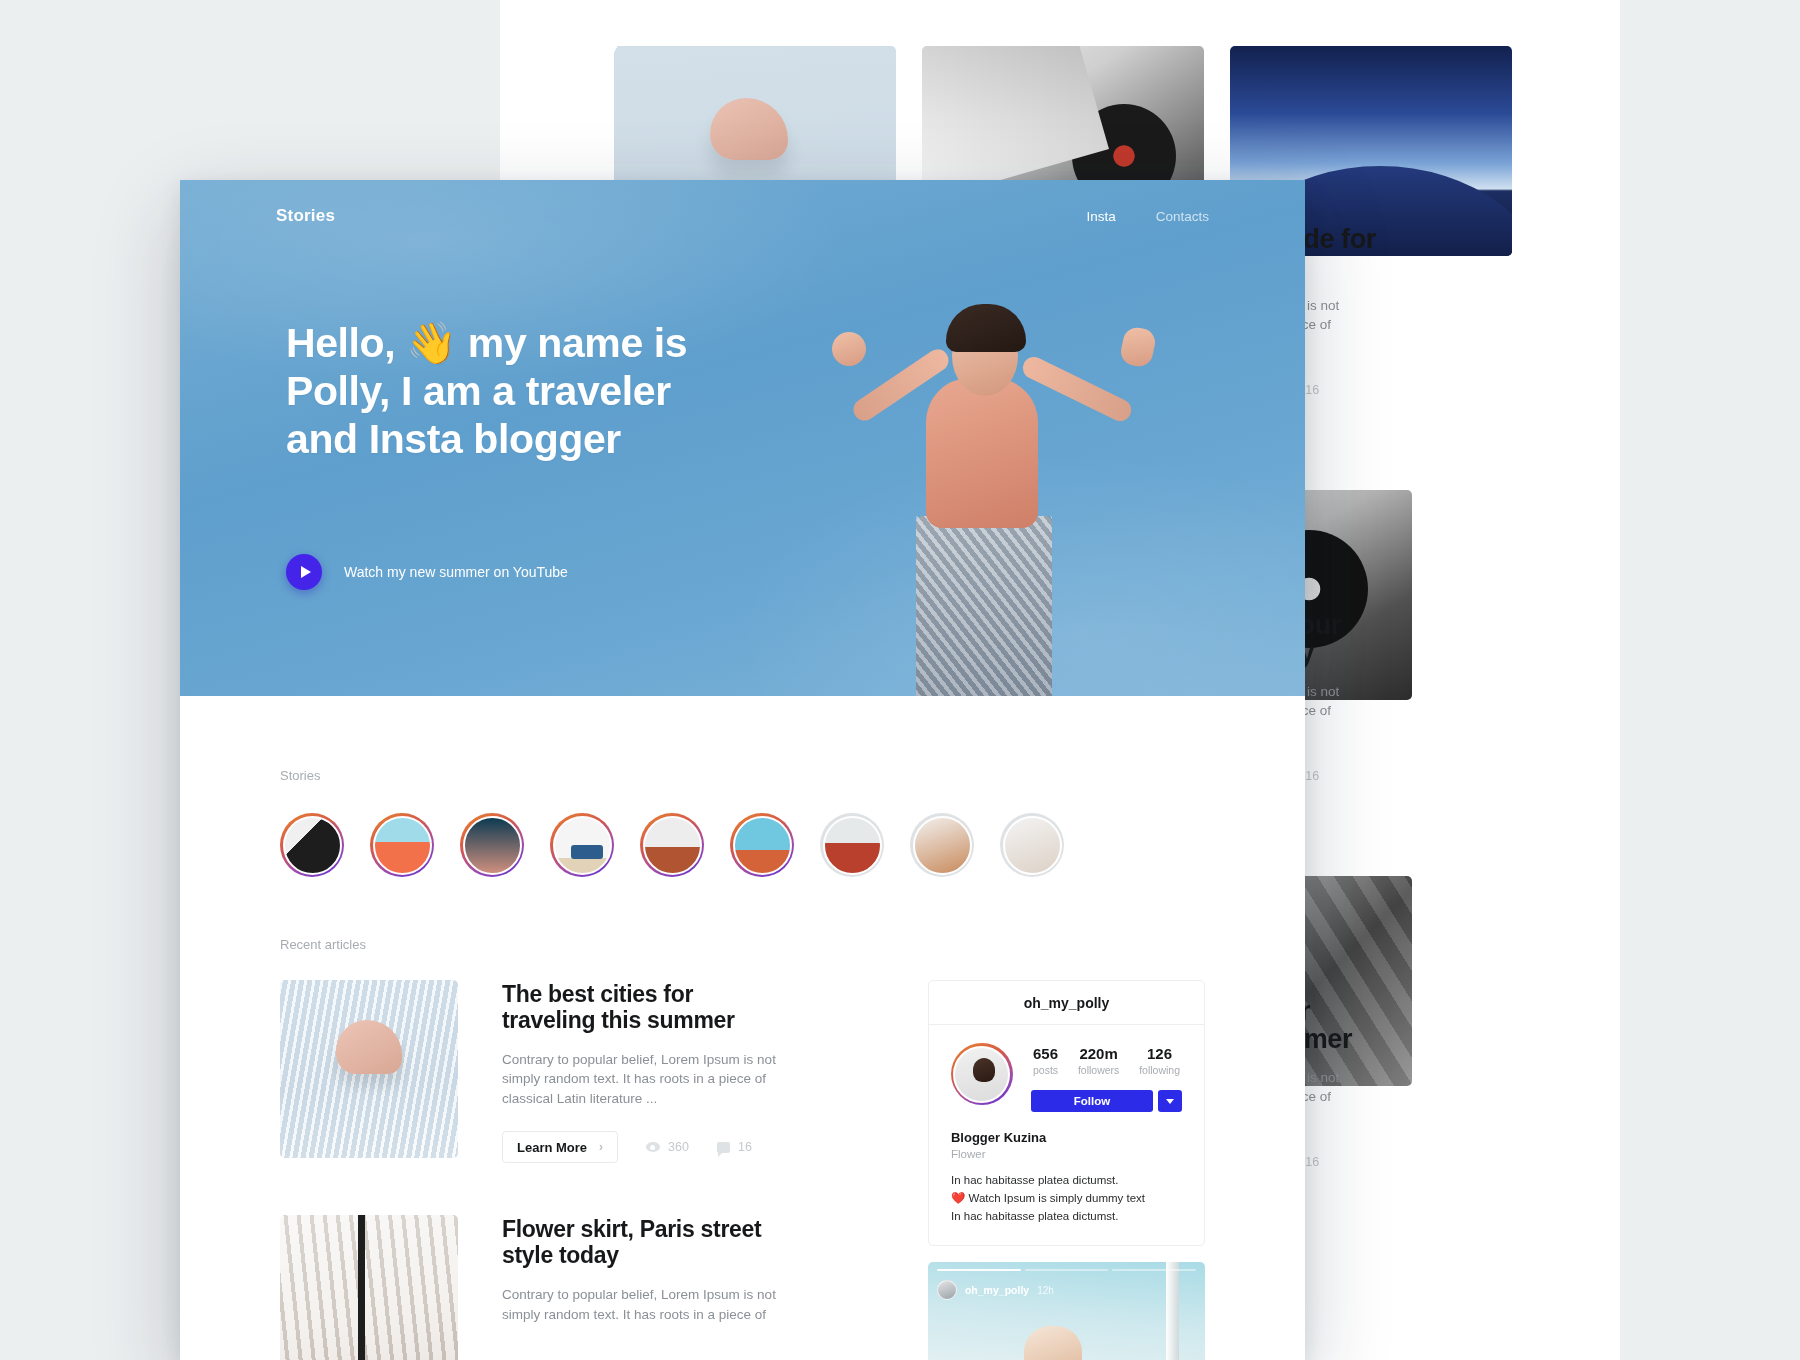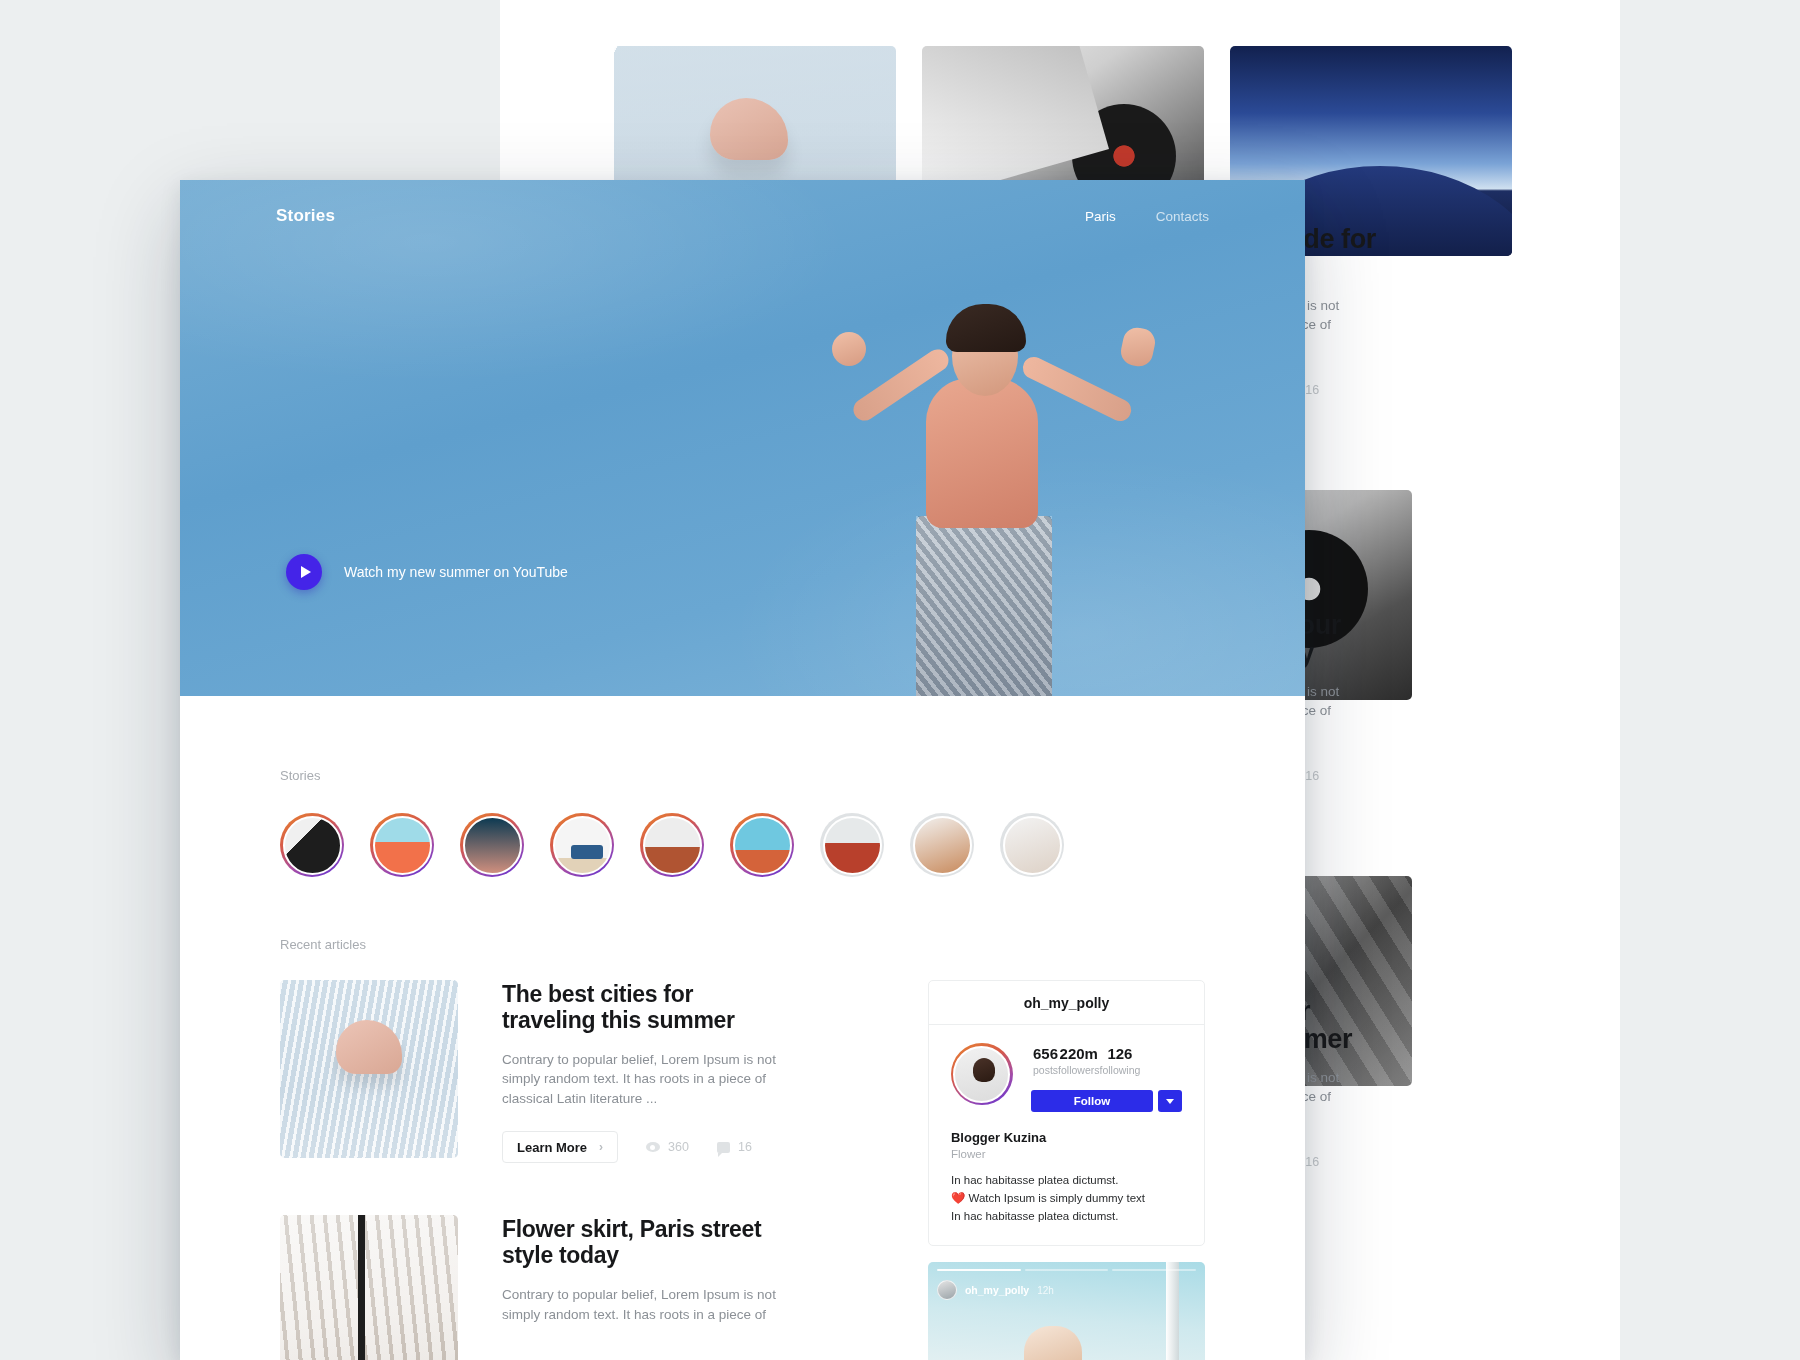--- a/index.html
+++ b/index.html
@@ -183,21 +183,21 @@
     border-bottom: 1px solid #eceeef; font-size: 14px; font-weight: 700; color: #17181a; }
   .ig-body { padding: 18px 22px 20px; }
   .ig-top { display: flex; gap: 18px; align-items: flex-start; }
   .ig-av { width: 62px; height: 62px; border-radius: 50%; padding: 2.5px; flex: 0 0 62px;
     background: linear-gradient(150deg,#e8852f,#d65a4a 38%,#a34ca8 68%,#5b2fd6); }
   .ig-av-in { width: 100%; height: 100%; border-radius: 50%; border: 2px solid #fff; overflow: hidden;
     background: linear-gradient(170deg,#f1f1f1,#dcdcdc); position: relative; }
   .ig-av-in:after{content:"";position:absolute;left:18px;top:10px;width:22px;height:24px;border-radius:50% 50% 40% 40%;
     background:linear-gradient(160deg,#4a3228,#2a1a12);}
   .ig-right { flex: 1; }
-  .ig-stats { display: flex; padding: 2px 2px 0; }
+  .ig-stats { display: flex; justify-content: space-between; padding: 2px 2px 0; }
   .ig-stat { text-align: center; }
   .ig-num { font-size: 15px; font-weight: 700; color: #17181a; }
   .ig-lbl { font-size: 10.5px; color: #a8acb1; margin-top: 2px; }
   .ig-actions { display: flex; gap: 5px; margin-top: 14px; }
   .follow-btn { flex: 1; height: 22px; background: #2c2ce8; color: #fff; border-radius: 3px;
     font-size: 11.5px; font-weight: 700; display: flex; align-items: center; justify-content: center; cursor: pointer; }
   .caret-btn { width: 24px; height: 22px; background: #2c2ce8; border-radius: 3px;
     display: flex; align-items: center; justify-content: center; cursor: pointer; }
   .caret { width: 0; height: 0; border-top: 5px solid #fff; border-left: 4px solid transparent; border-right: 4px solid transparent; }
   .ig-name { margin-top: 18px; font-size: 13px; font-weight: 700; color: #17181a; }
@@ -313,25 +313,30 @@
         <div class="sk handR"></div>
         <div class="skirt"></div>
         <div class="sk torso"></div>
         <div class="sk head"></div>
         <div class="sk hair"></div>
       </div>
 
       <div class="hero-nav">
         <div class="brand">Stories</div>
         <div class="nav-right">
-          <div class="nav-link">Paris</div>
+          <div class="nav-link">Insta</div>
           <div class="nav-link dim">Contacts</div>
         </div>
       </div>
 
+      <div class="hero-copy">
+        <div class="hero-h1">Hello, 👋  my name is
+Polly, I am a traveler
+and Insta blogger</div>
+      </div>
 
       <div class="watch">
         <div class="play-btn">
           <div class="play-tri"></div>
         </div>
         <div class="watch-label">Watch my new summer on YouTube</div>
       </div>
     </div>
 
     <div class="stories-sec">

